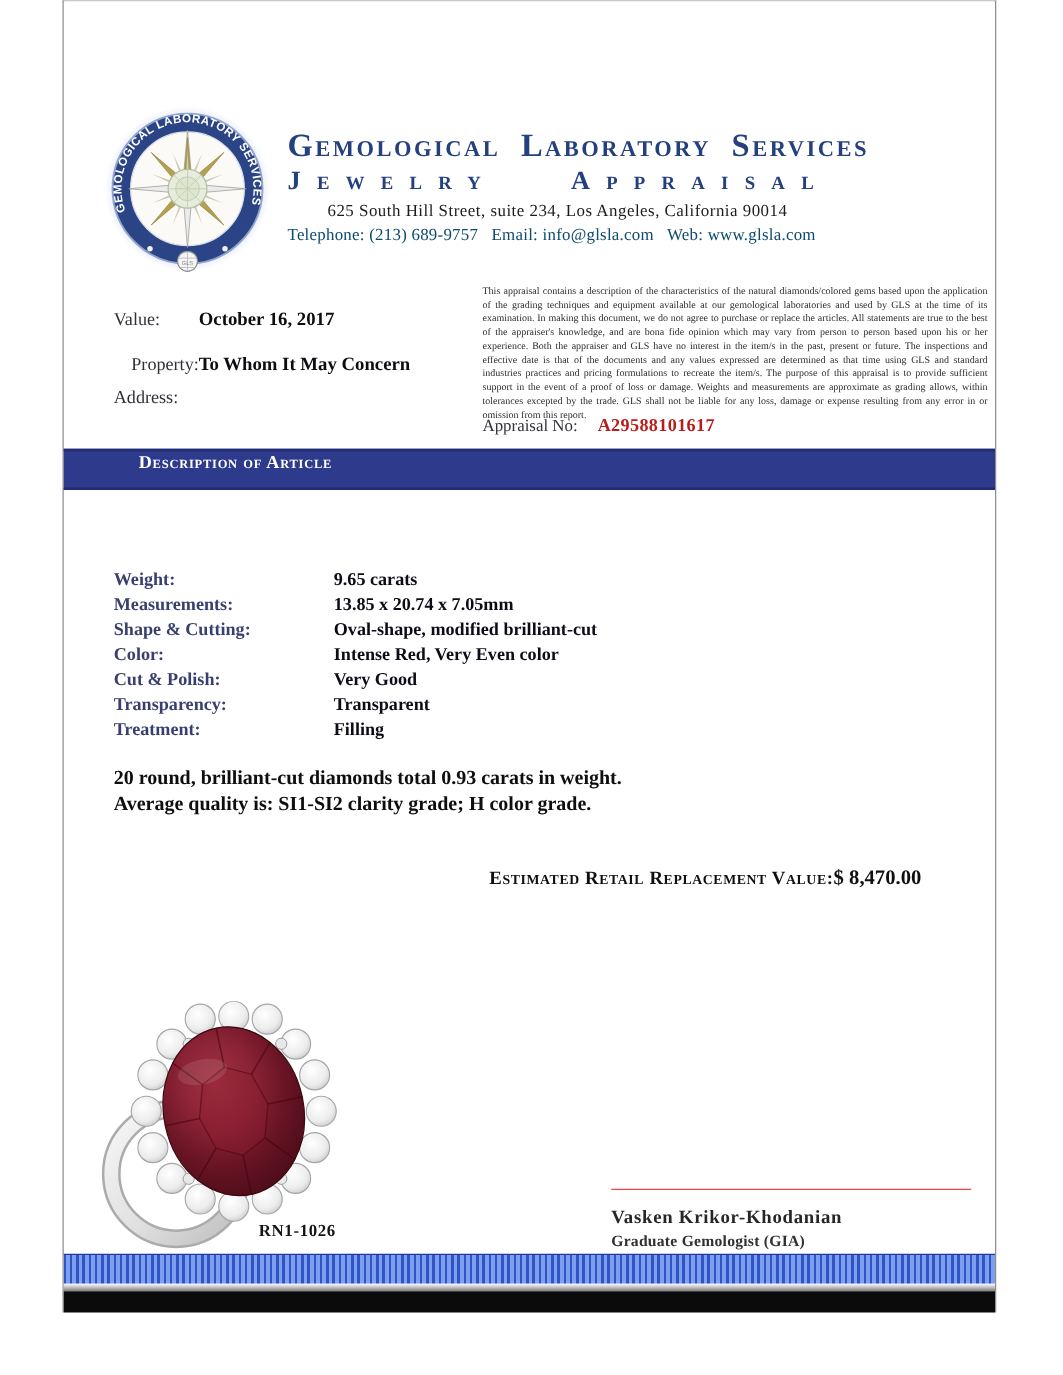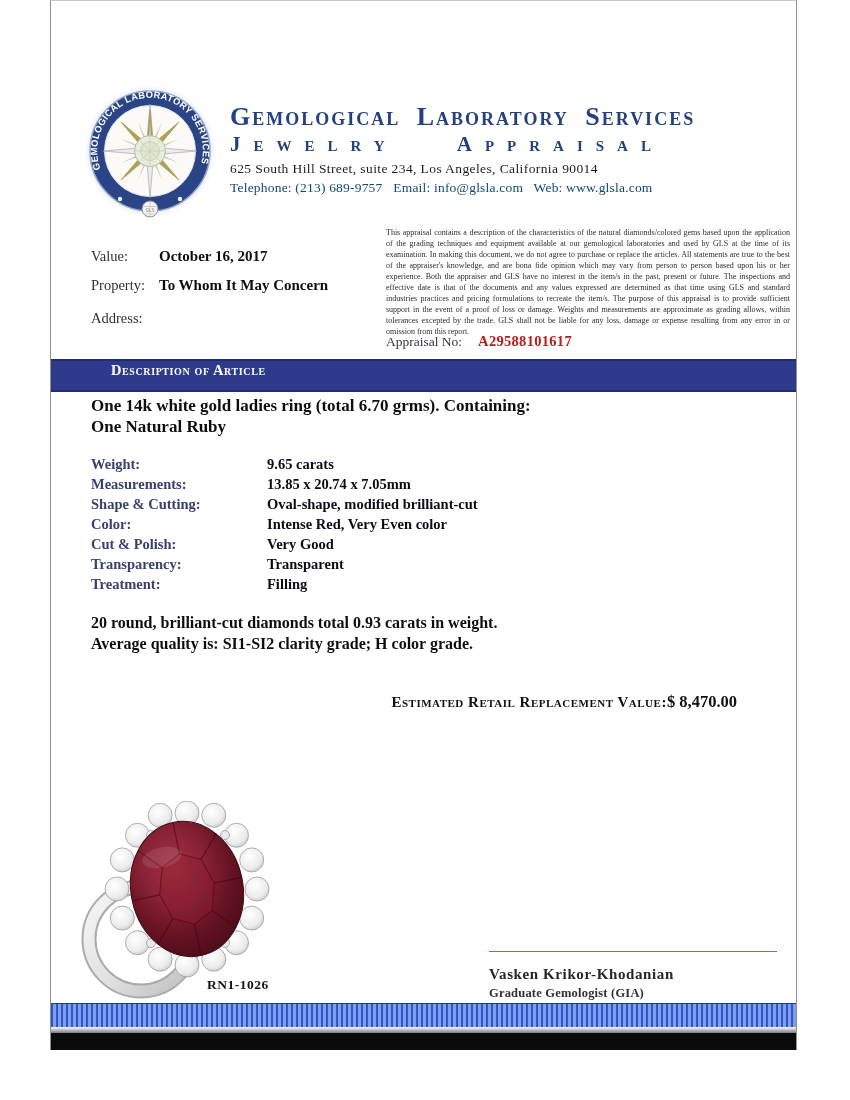--- a/index.html
+++ b/index.html
@@ -17,28 +17,28 @@
   .logo-wrap{width:132px;height:138px;flex:0 0 auto;}
   .header-text{margin-left:14px;padding-top:18px;white-space:nowrap;}
   .org-name{
     font-size:26px;font-weight:bold;font-variant:small-caps;color:#24407e;
     letter-spacing:2px;word-spacing:8px;line-height:28px;
   }
   .doc-type{
     font-size:21px;font-weight:bold;font-variant:small-caps;color:#24407e;
     letter-spacing:13px;word-spacing:42px;line-height:24px;margin-top:1px;
   }
-  .hdr-addr{font-size:13.5px;color:#1c1c1c;margin-top:5px;letter-spacing:0.4px;}
+  .hdr-addr{font-size:13.5px;color:#1c1c1c;margin-top:5px;letter-spacing:0.4px;margin-left:32px;}
   .hdr-contact{font-size:13.5px;color:#0c4a6e;margin-top:3px;letter-spacing:0.2px;white-space:pre;}
   
   .info-row{position:absolute;left:40px;display:flex;font-size:14.5px;line-height:18px;}
   .info-label{width:68px;color:#30303a;}
   .info-value{font-weight:bold;color:#0d0d12;font-size:15px;}
   .row-date{top:246px;}
-  .row-property{top:275px;}
+  .row-property{top:282px;text-align:right;}
   .row-address{top:308px;}
   .disclaimer{
     position:absolute;left:335px;top:226px;width:404px;
     font-size:8px;line-height:11px;text-align:justify;color:#2b2b2b;
   }
   .appraisal-no{position:absolute;left:335px;top:332px;font-size:13.5px;color:#33333d;}
   .appraisal-no .no-value{font-weight:bold;color:#b91c1c;font-size:14.5px;margin-left:16px;letter-spacing:0.3px;}
   
   .section-bar{
     position:absolute;left:0;top:358px;width:100%;height:33px;box-sizing:border-box;
@@ -157,24 +157,20 @@
   <div class="disclaimer">This appraisal contains a description of the characteristics of the natural diamonds/colored gems based upon the application of the grading techniques and equipment available at our gemological laboratories and used by GLS at the time of its examination. In making this document, we do not agree to purchase or replace the articles. All statements are true to the best of the appraiser's knowledge, and are bona fide opinion which may vary from person to person  based upon his or her experience.  Both the appraiser and GLS have no interest in the item/s in the past, present or future.  The inspections and effective date is that of the documents and any values expressed are determined as that time using GLS and standard industries practices and pricing formulations to recreate the item/s.  The purpose of this appraisal is to provide sufficient support in the event of a proof of loss or damage.  Weights and measurements are approximate as grading allows, within tolerances excepted by the trade.  GLS shall not be liable for any loss, damage or expense resulting from any error in or omission from this report.</div>
 
   <div class="appraisal-no">
     <span>Appraisal No:</span><span class="no-value">A29588101617</span>
   </div>
 
   <div class="section-bar">
     <div class="section-bar-title">Description of Article</div>
   </div>
 
-  <div class="summary">
-    <div>One 14k white gold ladies ring (total 6.70 grms). Containing:</div>
-    <div>One Natural Ruby</div>
-  </div>
 
   <div class="attrs">
     <div class="attr-row">
       <span class="attr-label">Weight:</span>
       <span class="attr-value">9.65 carats</span>
     </div>
     <div class="attr-row">
       <span class="attr-label">Measurements:</span>
       <span class="attr-value">13.85 x 20.74 x 7.05mm</span>
     </div>

